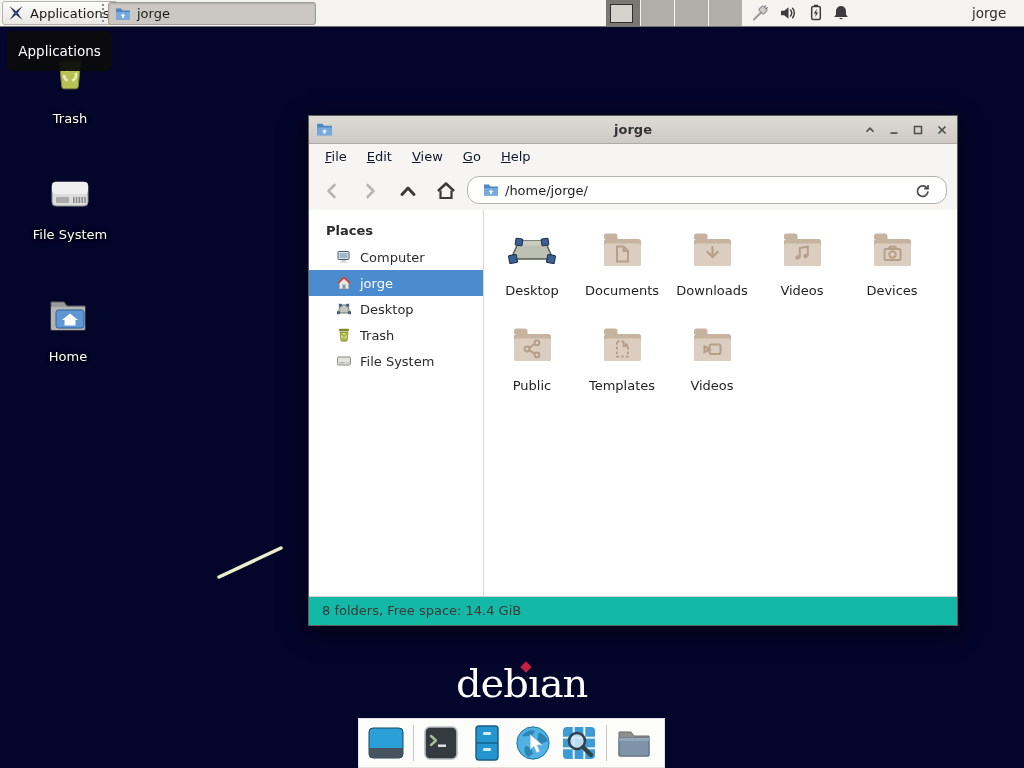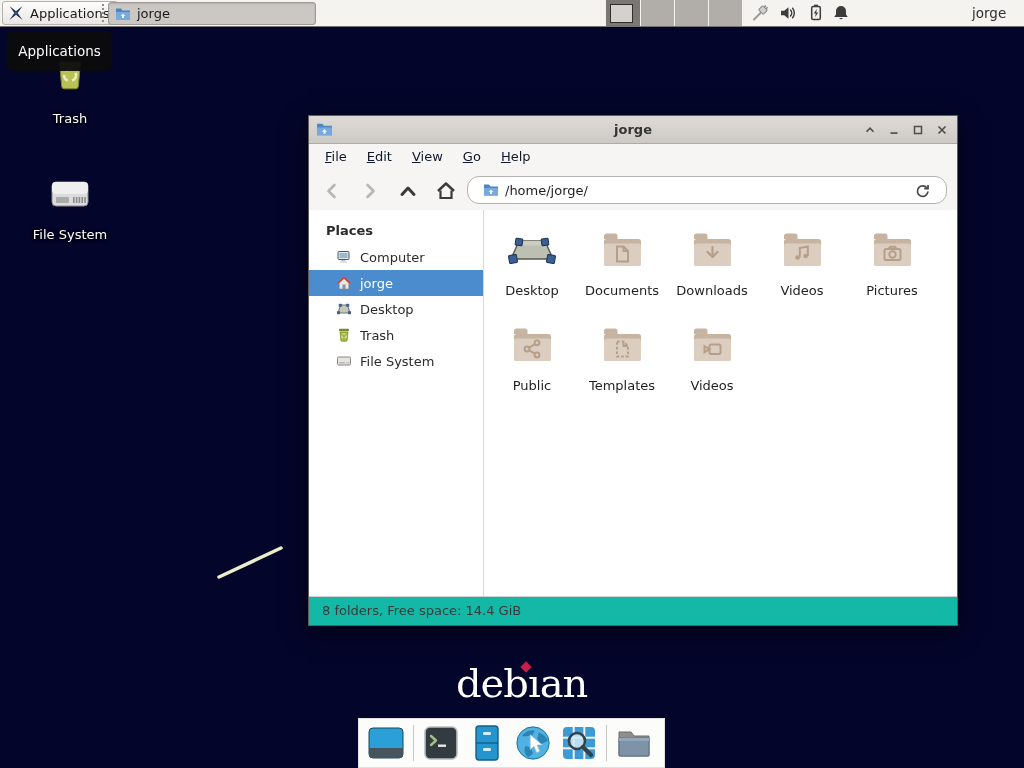--- a/index.html
+++ b/index.html
@@ -150,20 +150,29 @@
         <rect x="27" y="27" width="1.6" height="6"></rect>
           <rect x="29.8" y="27" width="1.6" height="6"></rect>
         <rect x="32.6" y="27" width="1.6" height="6"></rect>
           <rect x="35.4" y="27" width="1.6" height="6"></rect>
         <rect x="38.2" y="27" width="1.6" height="6"></rect>
       </g>
     </svg>
     <div class="dlabel">File System</div>
   </div>
 
+  <div class="desk-item" style="left:22px;top:292px">
+    <svg class="dicon" width="48" height="48" viewBox="0 0 48 48">
+      <path d="M7 10h13l3 4h18v24H7z" fill="#9b9b9b" stroke="#5f5f5f"></path>
+      <path d="M7 15h34v21q0 2-2 2H9q-2 0-2-2z" fill="#b3b3b3"></path>
+      <rect x="12" y="18" width="28" height="18" rx="2.5" fill="#5d97d6" stroke="#2f5f96"></rect>
+      <path d="M26 21.5l8 6.5h-2.5v5.5h-11V28H18z" fill="#ffffff"></path>
+    </svg>
+    <div class="dlabel">Home</div>
+  </div>
 
   <div class="window">
 
     <div class="titlebar">
       <svg class="title-icon" viewBox="0 0 16 16">
         <path d="M1 2.5h5l1.5 2H15v9H1z" fill="#4e86c0"></path>
         <path d="M1 6h14v7.5H1z" fill="#76a9dd"></path>
         <path d="M5.5 10l2.5-2.5L10.5 10H9v2H7v-2z" fill="#eaf2fa"></path>
       </svg>
       <div class="title-text">jorge</div>
@@ -348,21 +357,21 @@
           <svg class="ficon" viewBox="0 0 48 48">
             <path d="M6 13v-3q0-2.5 2.5-2.5h8.5q2.5 0 2.5 2.5v3z" fill="#c6b4a1"></path>
             <rect x="6" y="13" width="37" height="27" rx="2.5" fill="#c6b4a1"></rect>
             <rect x="6" y="17.5" width="37" height="22.5" rx="2.5" fill="#dbcec0"></rect>
             <g stroke="#b59f89" stroke-width="2" fill="none">
               <rect x="16.5" y="23" width="16" height="11" rx="1.5"></rect>
               <circle cx="24.5" cy="28.5" r="3.2"></circle>
               <path d="M20.5 23l1.5-2.2h5l1.5 2.2"></path>
             </g>
           </svg>
-          <div class="flabel">Pictures</div>
+          <div class="flabel">Devices</div>
         </div>
 
         <div class="file-cell" style="left:3px;top:111px">
           <svg class="ficon" viewBox="0 0 48 48">
             <path d="M6 13v-3q0-2.5 2.5-2.5h8.5q2.5 0 2.5 2.5v3z" fill="#c6b4a1"></path>
             <rect x="6" y="13" width="37" height="27" rx="2.5" fill="#c6b4a1"></rect>
             <rect x="6" y="17.5" width="37" height="22.5" rx="2.5" fill="#dbcec0"></rect>
             <g stroke="#b59f89" stroke-width="2" fill="none">
               <circle cx="19" cy="28" r="2.4"></circle>
                 <circle cx="29" cy="21.8" r="2.4"></circle>

